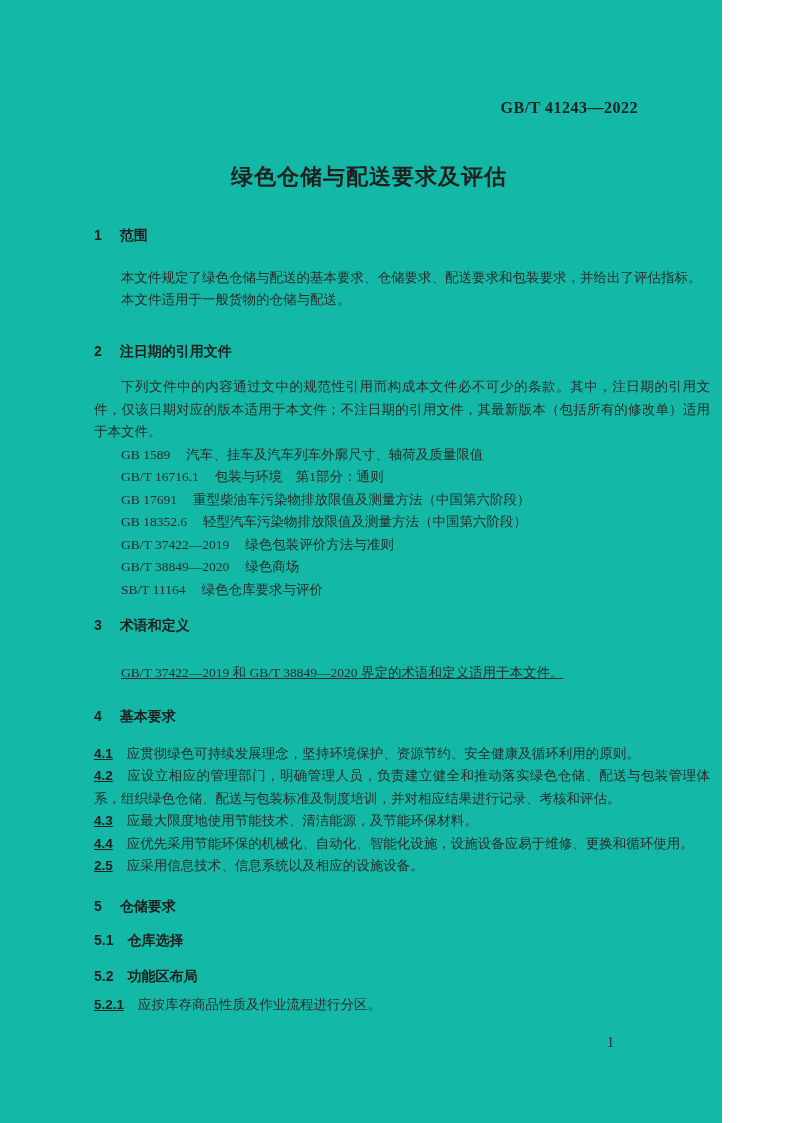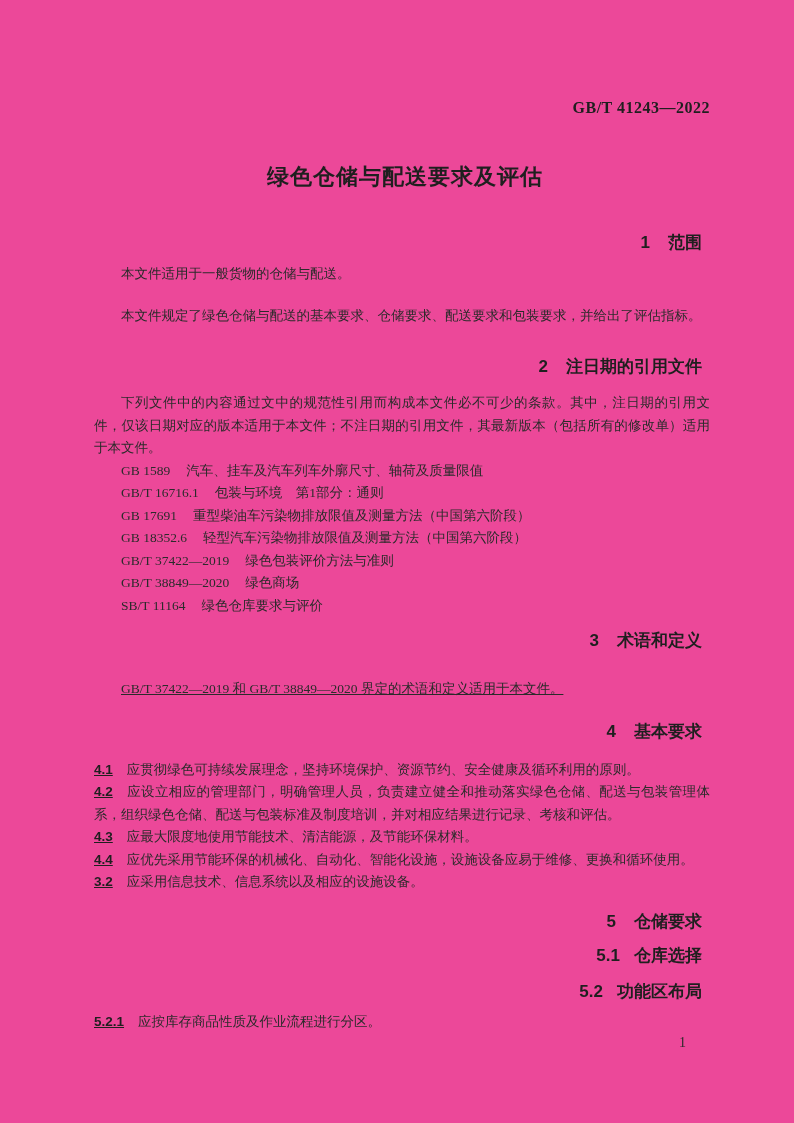--- a/index.html
+++ b/index.html
@@ -3,22 +3,22 @@
 <meta charset="utf-8">
 <style>
   html, body { margin: 0; padding: 0; }
   body {
     width: 794px; height: 1123px;
     background: #ffffff;
     font-family: "Liberation Serif", "DejaVu Serif", serif;
   }
   .page {
     position: relative;
-    width: 794px; height: 1123px;
-    background: #ec4899;
+    width: 722px; height: 1123px;
+    background: #14b8a6;
     color: #2b2b2b;
     overflow: hidden;
   }
   .std-code {
     position: absolute;
     top: 99px; right: 84px;
     font-family: "Liberation Serif", "DejaVu Serif", serif;
     font-weight: bold;
     font-size: 16px;
     letter-spacing: 0.5px;
@@ -37,27 +37,26 @@
     color: #1f1f1f;
   }
   .content {
     position: absolute;
     left: 94px; top: 224px;
     width: 616px;
     font-size: 13.5px;
     line-height: 22.5px;
   }
   .clause, .subclause {
-    margin: 8px;
+    margin: 0;
     font-family: "Liberation Sans", "DejaVu Sans", sans-serif;
     font-weight: bold;
-    font-size: 17px;
+    font-size: 14px;
     line-height: 22.5px;
     color: #1f1f1f;
-    text-align: right;
   }
   .clause .cnum { margin-right: 18px; }
   .subclause .cnum { margin-right: 14px; }
   .content p { margin: 0; text-align: justify; }
   p.indent { text-indent: 2em; }
   p.ref { text-indent: 2em; text-align: left; }
   .ref-code { margin-right: 16px; }
   p.item .inum {
     font-family: "Liberation Sans", "DejaVu Sans", sans-serif;
     font-weight: bold;
@@ -91,22 +90,22 @@
 
 <div class="page">
 
   <div class="std-code">GB/T 41243—2022</div>
 
   <h1 class="doc-title">绿色仓储与配送要求及评估</h1>
 
   <div class="content">
 
     <h2 class="clause" id="s1h"><span class="cnum">1</span><span>范围</span></h2>
+    <p class="indent" id="s1p1">本文件规定了绿色仓储与配送的基本要求、仓储要求、配送要求和包装要求，并给出了评估指标。</p>
     <p class="indent" id="s1p2">本文件适用于一般货物的仓储与配送。</p>
-    <p class="indent" id="s1p1">本文件规定了绿色仓储与配送的基本要求、仓储要求、配送要求和包装要求，并给出了评估指标。</p>
 
     <h2 class="clause" id="s2h"><span class="cnum">2</span><span>注日期的引用文件</span></h2>
     <p class="indent" id="s2intro">下列文件中的内容通过文中的规范性引用而构成本文件必不可少的条款。其中，注日期的引用文件，仅该日期对应的版本适用于本文件；不注日期的引用文件，其最新版本（包括所有的修改单）适用于本文件。</p>
 
     <div id="refs">
       <p class="ref"><span class="ref-code">GB 1589</span><span>汽车、挂车及汽车列车外廓尺寸、轴荷及质量限值</span></p>
       <p class="ref"><span class="ref-code">GB/T 16716.1</span><span>包装与环境　第1部分：通则</span></p>
       <p class="ref"><span class="ref-code">GB 17691</span><span>重型柴油车污染物排放限值及测量方法（中国第六阶段）</span></p>
       <p class="ref"><span class="ref-code">GB 18352.6</span><span>轻型汽车污染物排放限值及测量方法（中国第六阶段）</span></p>
       <p class="ref"><span class="ref-code">GB/T 37422—2019</span><span>绿色包装评价方法与准则</span></p>
@@ -116,21 +115,21 @@
 
     <h2 class="clause" id="s3h"><span class="cnum">3</span><span>术语和定义</span></h2>
     <p class="indent" id="s3p">GB/T 37422—2019 和 GB/T 38849—2020 界定的术语和定义适用于本文件。</p>
 
     <h2 class="clause" id="s4h"><span class="cnum">4</span><span>基本要求</span></h2>
     <div id="s4items">
       <p class="item"><span class="inum">4.1</span><span>应贯彻绿色可持续发展理念，坚持环境保护、资源节约、安全健康及循环利用的原则。</span></p>
       <p class="item"><span class="inum">4.2</span><span>应设立相应的管理部门，明确管理人员，负责建立健全和推动落实绿色仓储、配送与包装管理体系，组织绿色仓储、配送与包装标准及制度培训，并对相应结果进行记录、考核和评估。</span></p>
       <p class="item"><span class="inum">4.3</span><span>应最大限度地使用节能技术、清洁能源，及节能环保材料。</span></p>
       <p class="item"><span class="inum">4.4</span><span>应优先采用节能环保的机械化、自动化、智能化设施，设施设备应易于维修、更换和循环使用。</span></p>
-      <p class="item"><span class="inum">3.2</span><span>应采用信息技术、信息系统以及相应的设施设备。</span></p>
+      <p class="item"><span class="inum">2.5</span><span>应采用信息技术、信息系统以及相应的设施设备。</span></p>
     </div>
 
     <h2 class="clause" id="s5h"><span class="cnum">5</span><span>仓储要求</span></h2>
 
     <h3 class="subclause" id="s51h"><span class="cnum">5.1</span><span>仓库选择</span></h3>
 
     <h3 class="subclause" id="s52h"><span class="cnum">5.2</span><span>功能区布局</span></h3>
     <p class="item" id="s521"><span class="inum">5.2.1</span><span>应按库存商品性质及作业流程进行分区。</span></p>
 
   </div>

